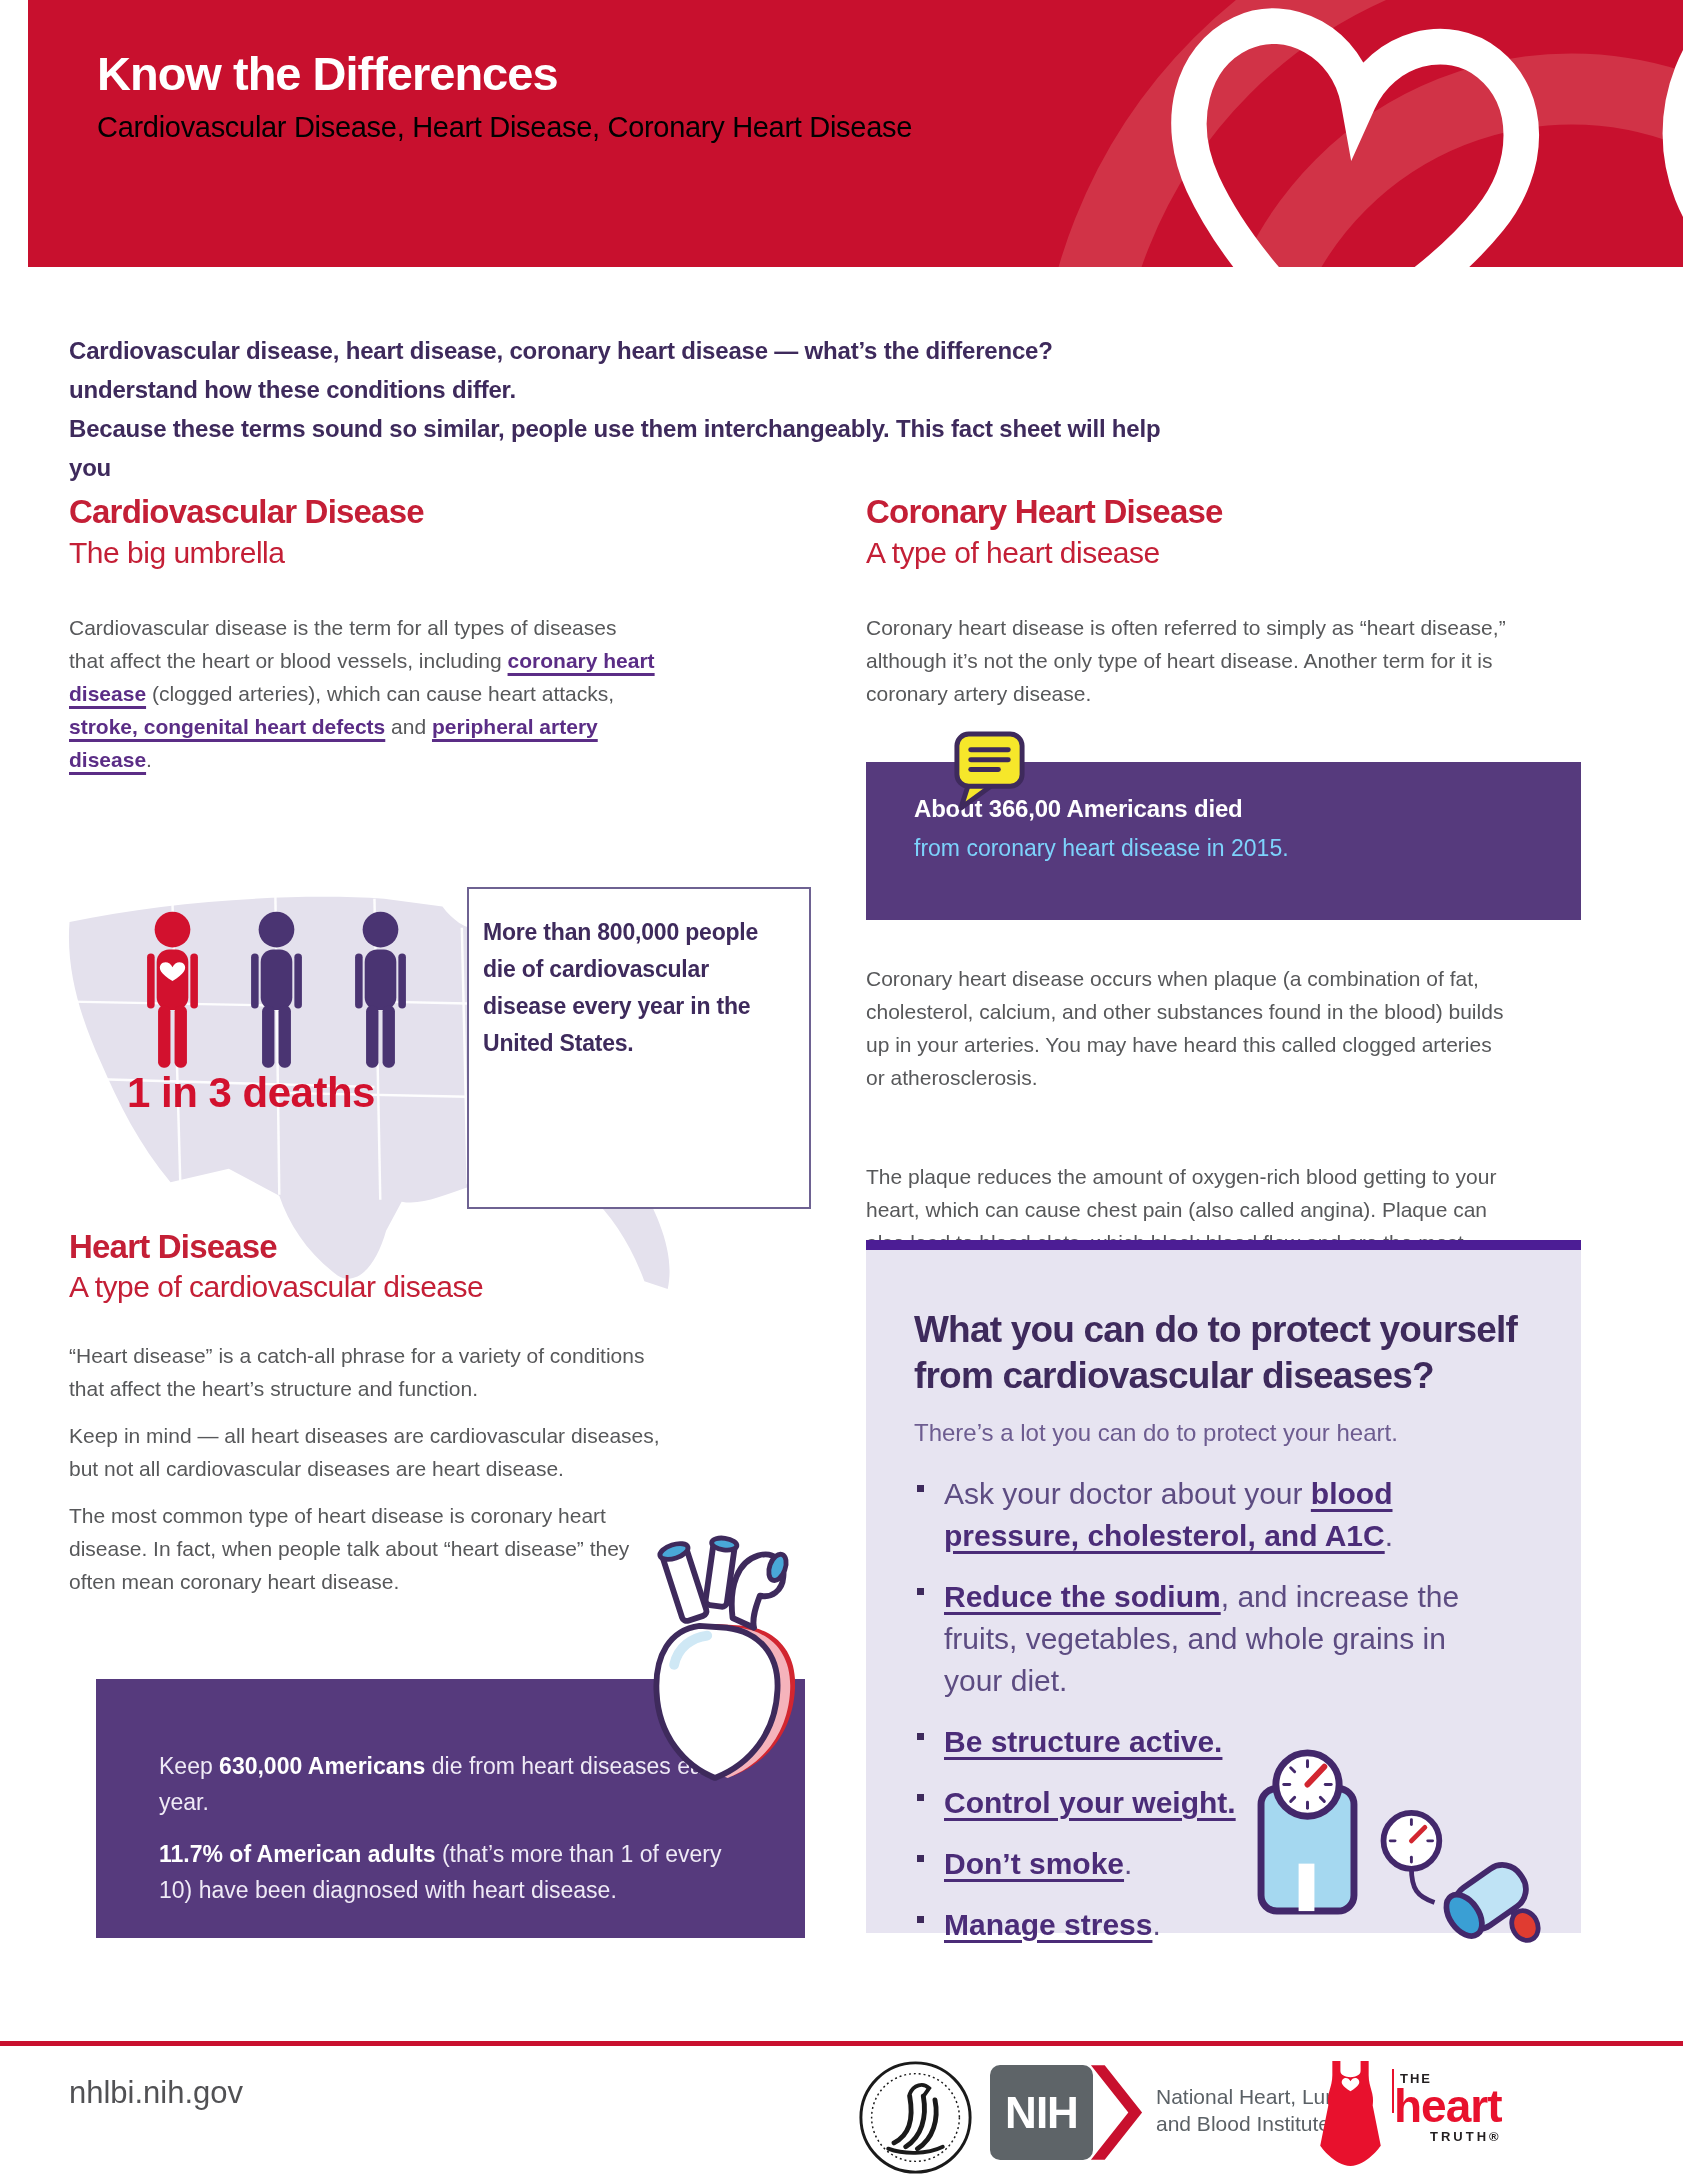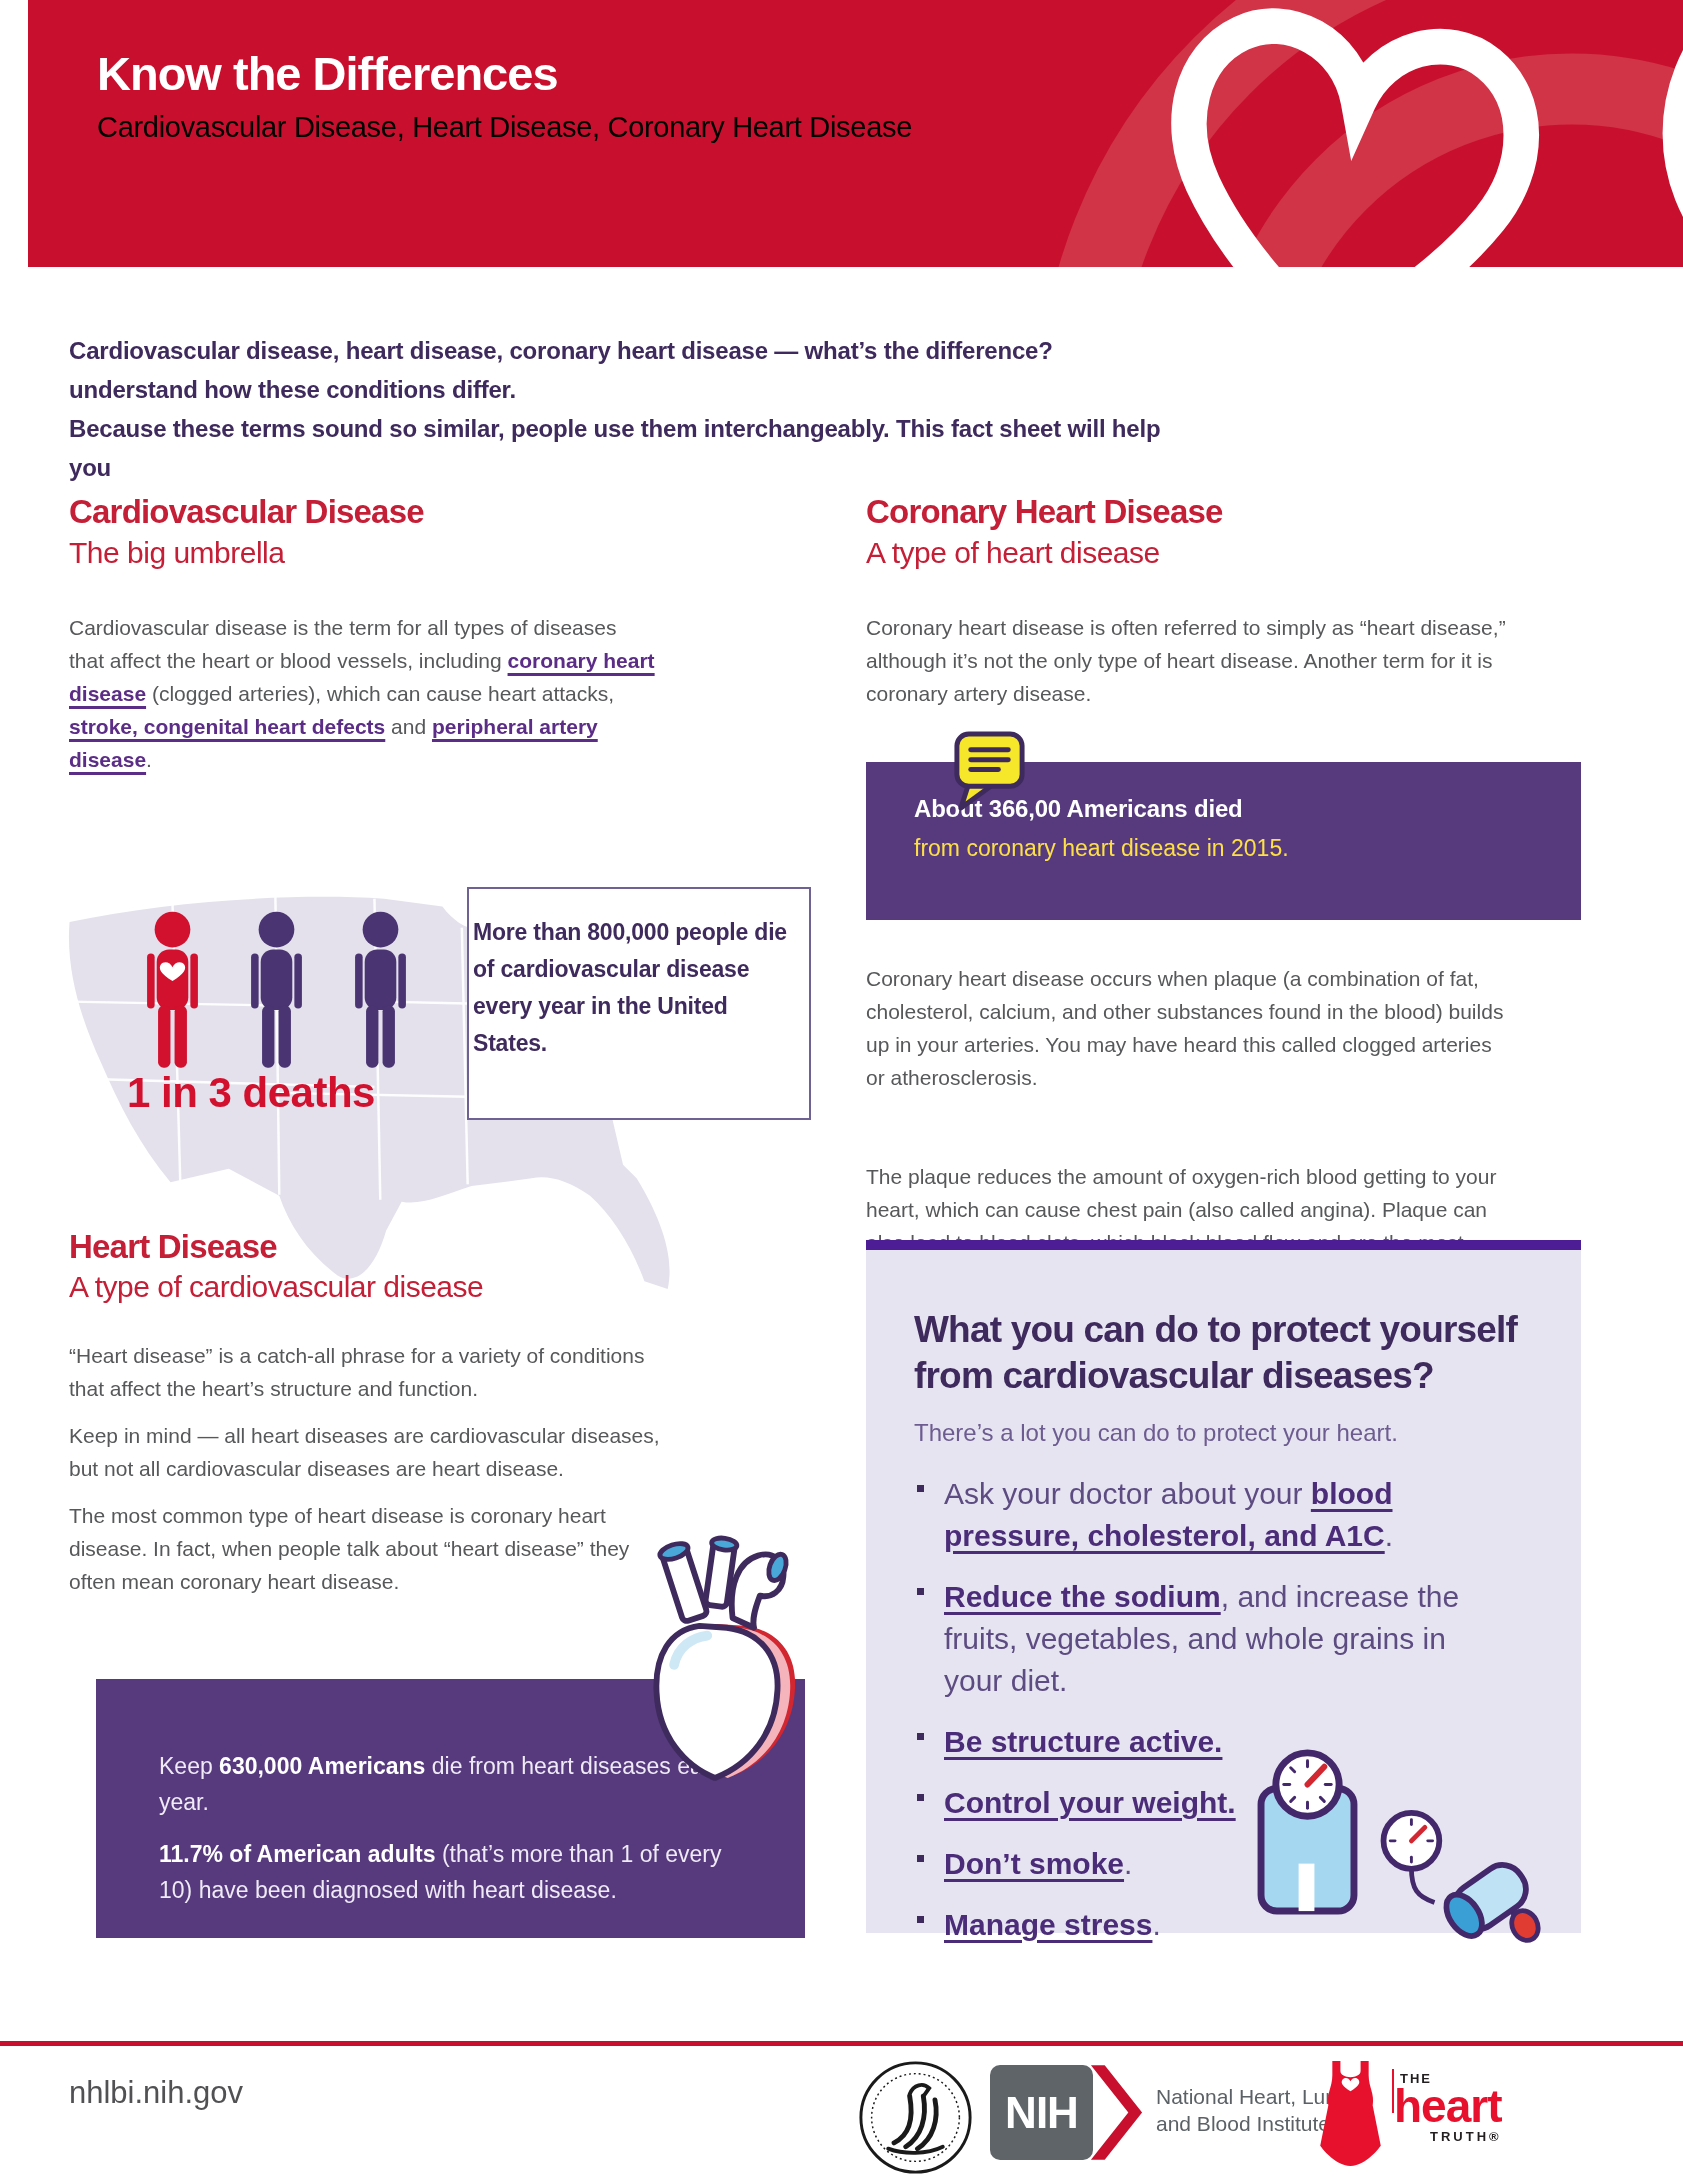--- a/index.html
+++ b/index.html
@@ -26,32 +26,32 @@
   .body-p { font-size:21px; color:#57585a; line-height:33px; }
   .plink { color:#5b2d86; font-weight:700; text-decoration:underline; text-decoration-thickness:2.5px; text-underline-offset:5px; cursor:pointer; }
 
   
   #map-wrap { left:54px; top:844px; width:738px; height:457px; }
   .person { width:71px; height:158px; }
   .person-red { color:#d2112e; }
   .person-purple { color:#4a3472; }
   #one-in-three { left:127px; top:1069px; font-size:42px; font-weight:700; color:#d2112e; letter-spacing:-0.5px; }
   #cvd-callout {
-    left:467px; top:887px; width:344px; height:233px; background:#ffffff;
-    border:2px solid #6e6292; padding:25px 4px;
+    left:467px; top:887px; width:344px; height:322px; background:#ffffff;
+    border:2px solid #6e6292; padding:25px 14px;
     font-size:23px; font-weight:700; color:#3e2a5c; line-height:37px; letter-spacing:-0.2px;
   }
 
   
   .pbox { background:#563a7d; color:#efeaf6; }
   #hd-box { left:96px; top:1679px; width:709px; height:259px; padding:69px 57px 0 63px; font-size:23px; line-height:36px; }
   #hd-box .b { font-weight:700; color:#ffffff; }
   #chd-box { left:866px; top:762px; width:715px; height:158px; padding:33px 40px 0 48px; }
   #chd-box-l1 { font-size:24px; font-weight:700; color:#ffffff; letter-spacing:-0.2px; }
-  #chd-box-l2 { font-size:23px; margin-top:12px; color:#fde047; }
+  #chd-box-l2 { font-size:23px; margin-top:12px; color:#7dd3fc; }
 
   
   #protect {
     left:866px; top:1240px; width:715px; height:693px;
     background:#e7e4f1; border-top:10px solid #4c1d95;
   }
   #protect-h { margin:57px 40px 0 48px; width:624px; font-size:37px; font-weight:700; color:#3e2a5c; line-height:46px; letter-spacing:-0.8px; }
   #protect-sub { margin:20px 0 0 48px; font-size:24px; color:#6d5c90; }
   #protect ul { margin:26px 0 0 48px; width:554px; list-style:none; }
   #protect li { position:relative; padding-left:30px; margin-bottom:19px; font-size:30px; color:#5d4c82; line-height:42px; }

